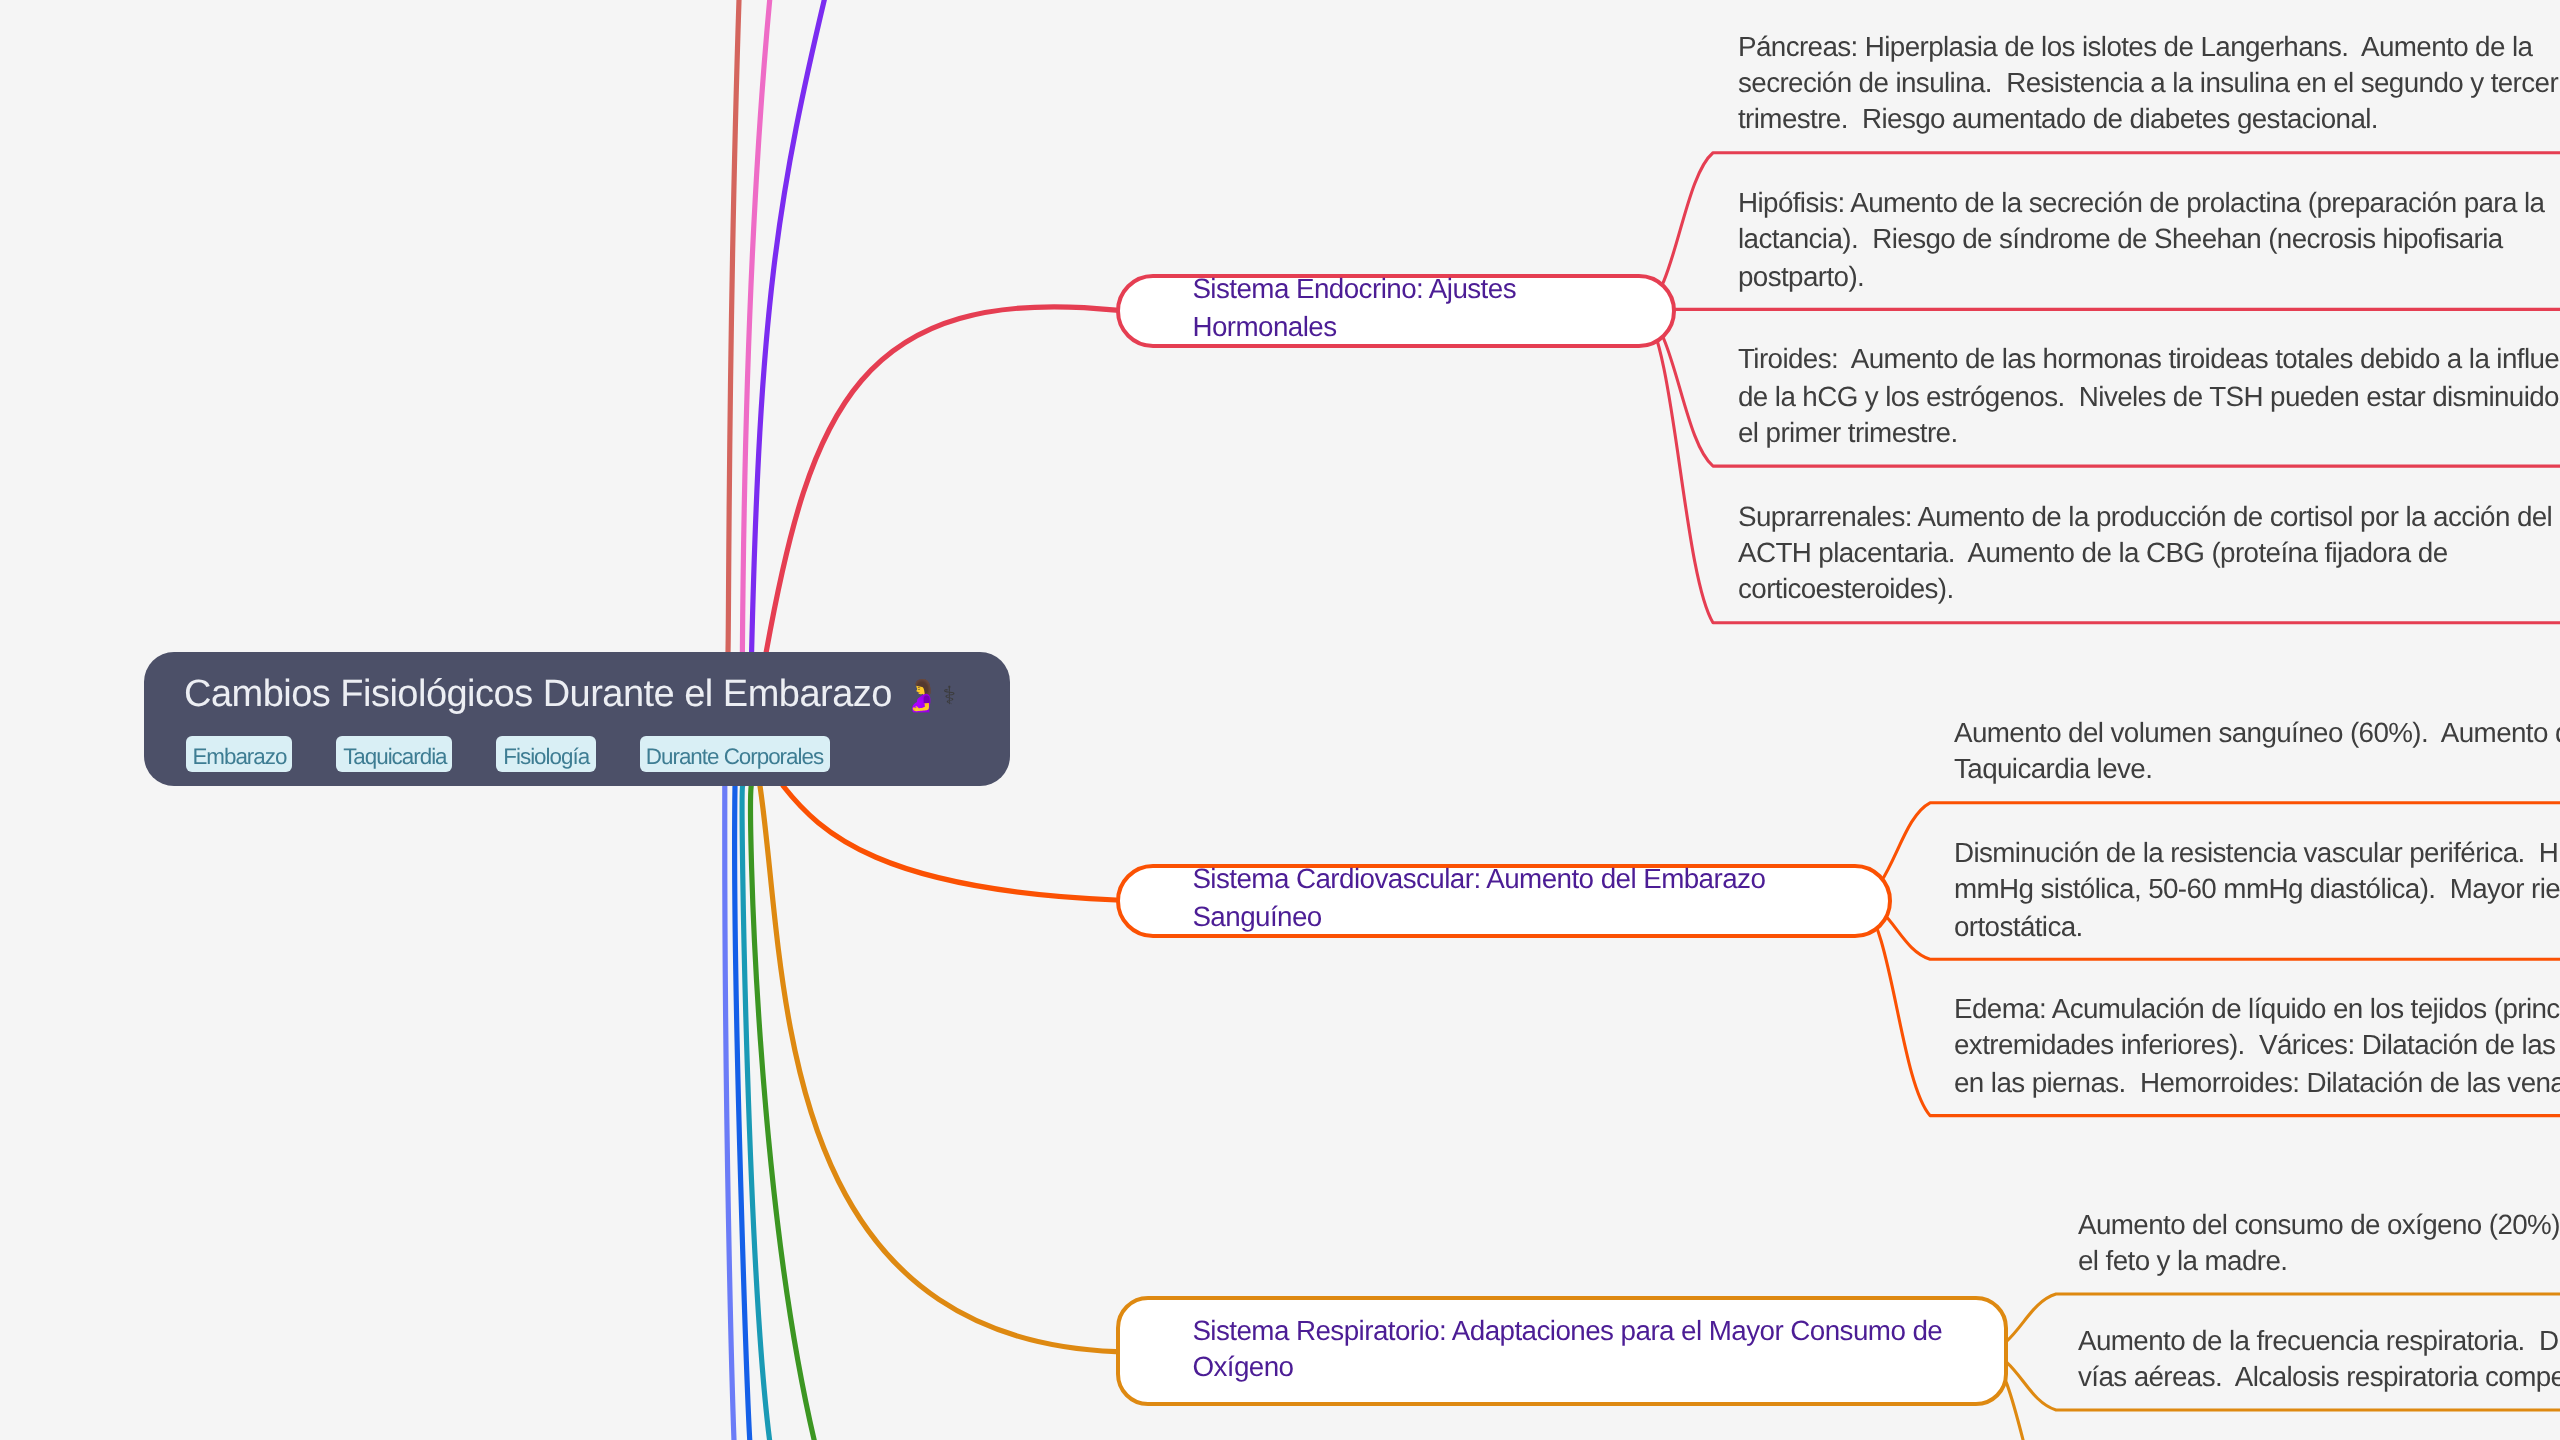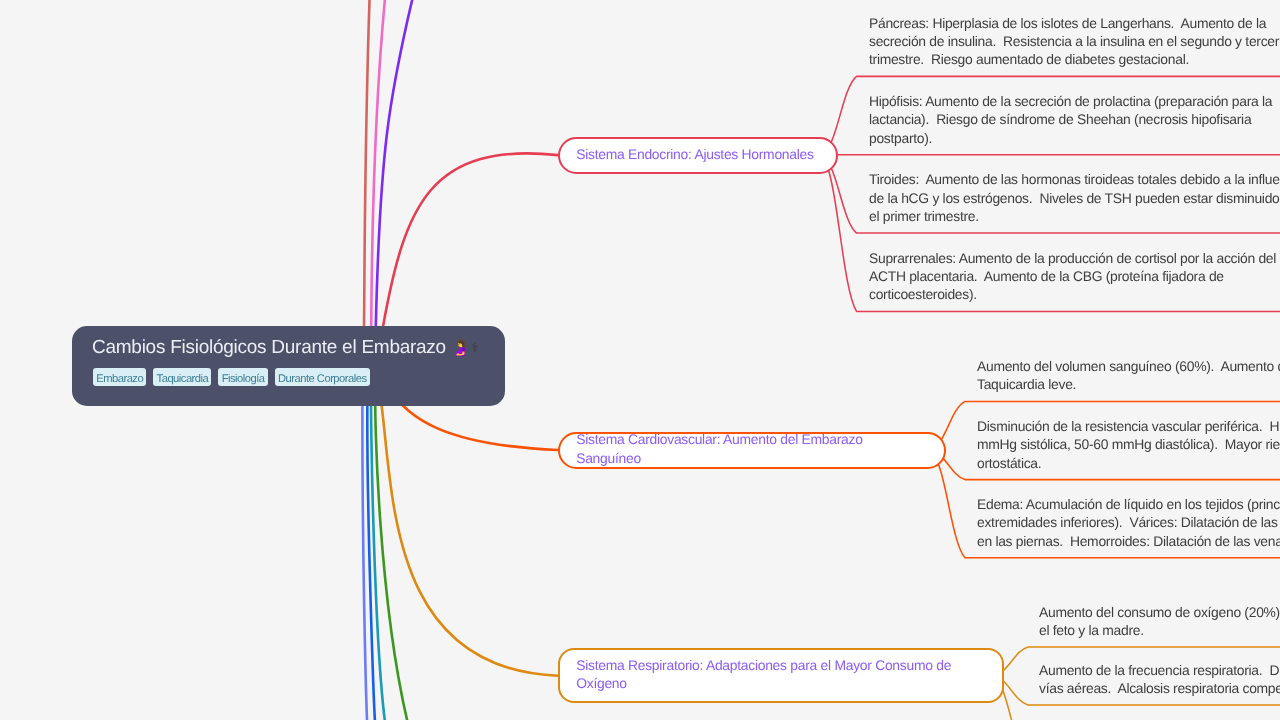--- a/index.html
+++ b/index.html
@@ -5,38 +5,38 @@
 <style>
   html,body{margin:0;padding:0;}
   body{width:1280px;height:720px;overflow:hidden;background:#f5f5f5;
        font-family:"Liberation Sans",sans-serif;
        -webkit-font-smoothing:antialiased;
        text-rendering:geometricPrecision;}
   #stage{position:relative;width:1280px;height:720px;overflow:hidden;background:#f5f5f5;}
   svg#links{position:absolute;left:0;top:0;width:1280px;height:720px;pointer-events:none;}
 
   
-  #root-node{position:absolute;left:72px;top:326px;width:433px;height:80px;
+  #root-node{position:absolute;left:72px;top:326px;width:433px;height:67px;
       background:#4c5068;border-radius:15px;box-sizing:border-box;
       padding:10.5px 0 0 20px;z-index:5;}
   #root-title{color:#eceef3;font-size:19px;line-height:22.6px;white-space:nowrap;
       letter-spacing:-0.26px;}
   #root-title .emoji{font-size:15.5px;letter-spacing:0;}
   #root-title .emoji2{font-size:12.5px;letter-spacing:0;color:#3b3b3b;
        font-family:"DejaVu Sans",sans-serif;position:relative;top:-1px;left:1px;}
-  #root-tags{margin-top:8px;display:flex;gap:7px;margin-left:1px;}
+  #root-tags{margin-top:8px;display:flex;gap:22px;margin-left:1px;}
   .tag{background:#d9eff5;color:#3e7d93;font-size:11.2px;line-height:14px;
       border-radius:3px;padding:4px 3.2px 0;white-space:nowrap;letter-spacing:-0.5px;}
 
   
   .bnode{position:absolute;background:#fff;border:2.4px solid #000;
       border-radius:19px;box-sizing:border-box;display:flex;align-items:center;
       z-index:4;padding:0 14px;}
   
-  .bnode span{color:#8b5cf6;position:relative;top:-1.3px;font-size:14.5px;line-height:18.4px;white-space:pre-wrap;}
+  .bnode span{color:#4c1d95;position:relative;top:-1.3px;font-size:14.5px;line-height:18.4px;white-space:pre-wrap;margin-left:20px;}
 
   
   .leaf{position:absolute;box-sizing:border-box;z-index:3;overflow:hidden;display:flex;align-items:flex-end;}
   
   
   .leaf .txt{position:relative;flex:0 0 auto;color:#3e3e3e;font-size:13.9px;line-height:18.4px;white-space:pre-wrap;}
 </style>
 </head>
 <body>
 

